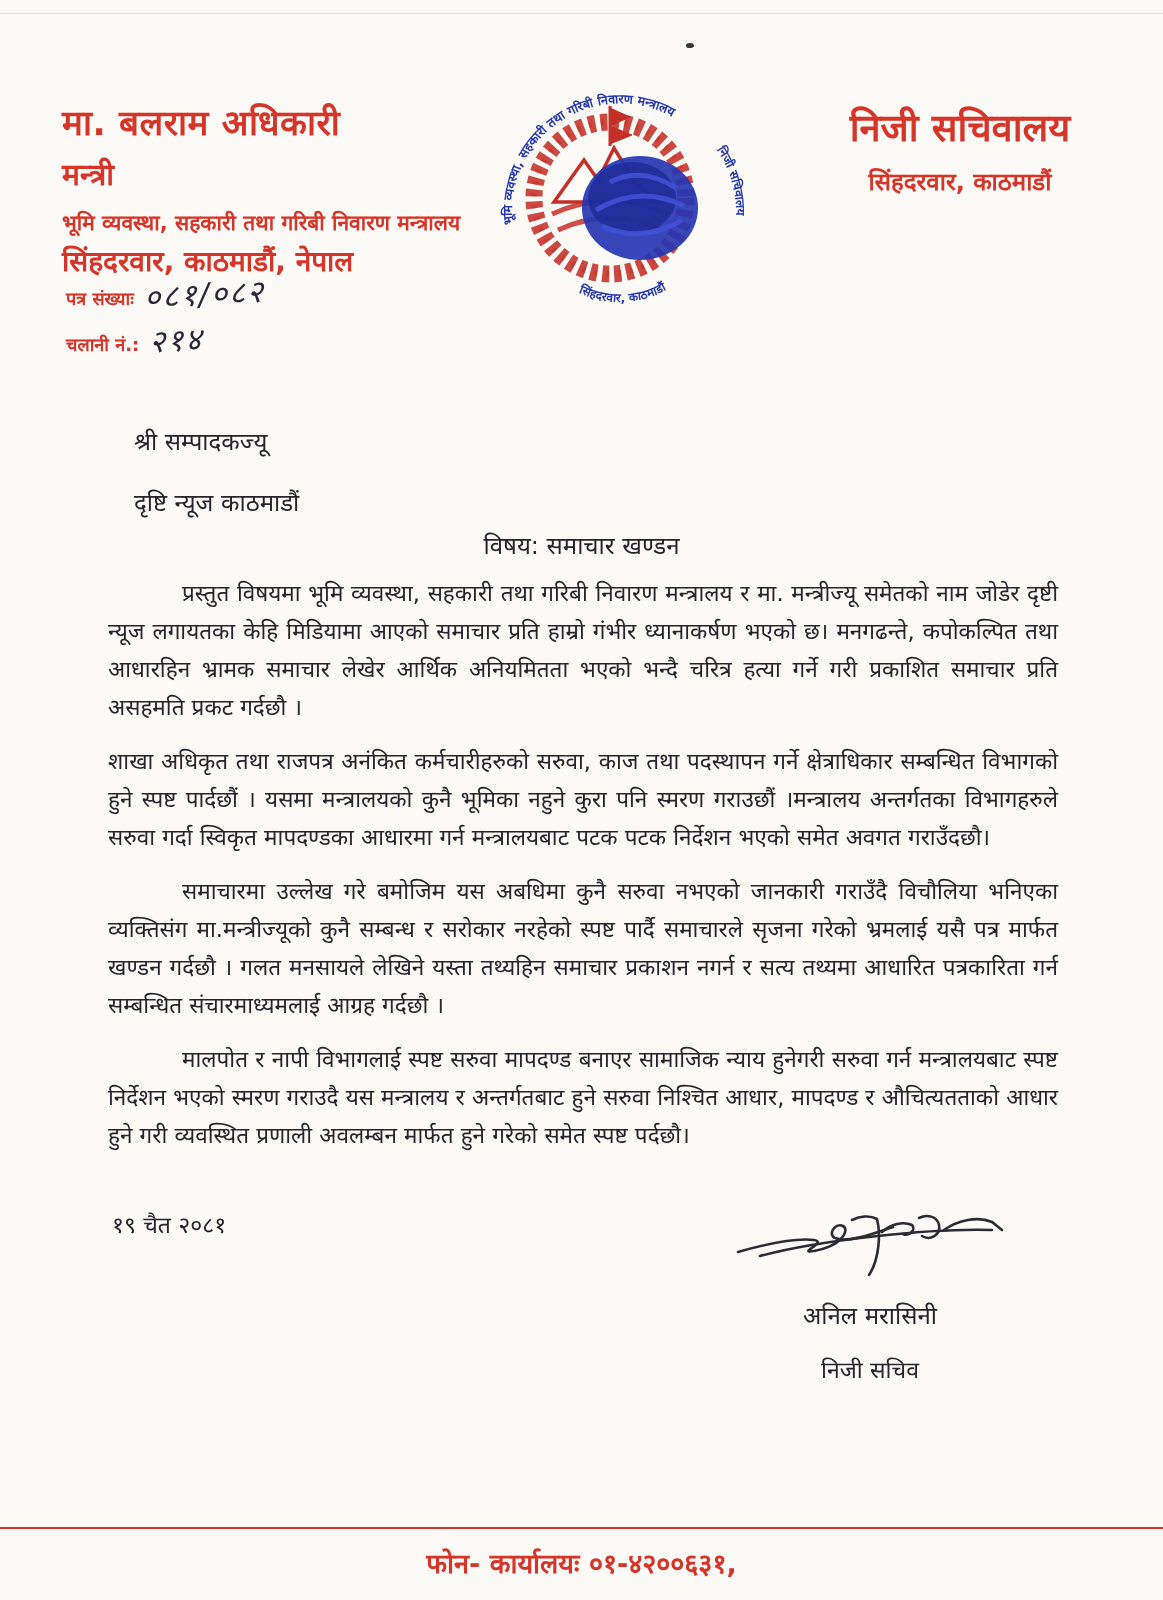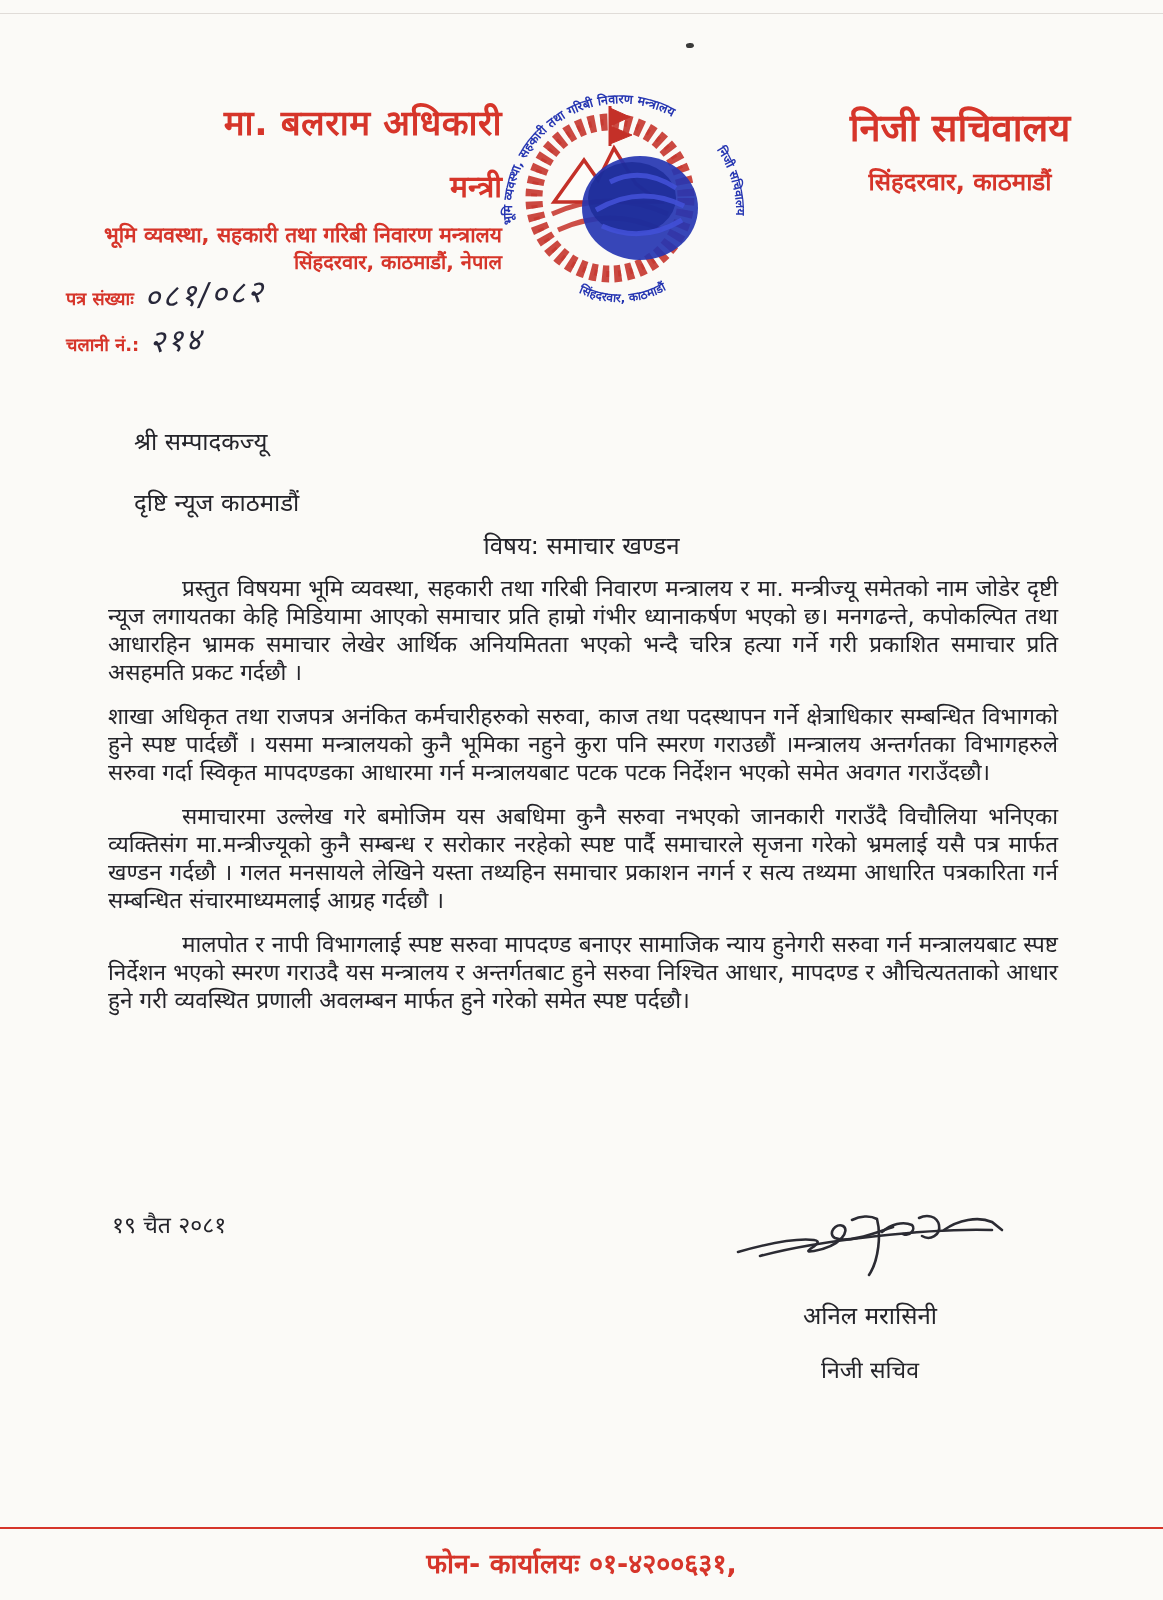--- a/index.html
+++ b/index.html
@@ -17,26 +17,26 @@
     position: absolute; top: 13px; left: 0; width: 100%; height: 1px;
     background: #d9d5cf; opacity: .8;
   }
   .speck {
     position: absolute; top: 43px; left: 686px; width: 8px; height: 5px;
     background: #3a3a3a; border-radius: 40% 60% 50% 50%; transform: rotate(-8deg);
   }
   
   .lh-left {
     position: absolute; top: 98px; left: 62px; width: 440px;
-    text-align: right; color: var(--red); font-weight: bold;
+    text-align: left; color: var(--red); font-weight: bold;
   }
   .lh-left .name  { font-size: 35px; letter-spacing: .5px; }
-  .lh-left .title { font-size: 30px; margin-top: 20px; }
+  .lh-left .title { font-size: 30px; margin-top: 8px; }
   .lh-left .ministry { font-size: 21px; margin-top: 14px; }
-  .lh-left .address  { font-size: 20px; }
+  .lh-left .address  { font-size: 28px; margin-top: 5px; }
   .lh-right {
     position: absolute; top: 100px; left: 800px; width: 320px;
     text-align: center; color: var(--red); font-weight: bold;
   }
   .lh-right .office  { font-size: 38px; }
   .lh-right .address { font-size: 24px; margin-top: 12px; }
   
   .seal { position: absolute; top: 80px; left: 492px; width: 258px; height: 240px; }
   
   .ref { position: absolute; top: 272px; left: 66px; }
@@ -50,21 +50,21 @@
   
   .recipient { position: absolute; top: 424px; left: 134px; font-size: 24px; }
   .recipient .line { margin-bottom: 28px; }
   .subject {
     position: absolute; top: 528px; left: 0; width: 100%;
     text-align: center; font-size: 24px;
   }
   
   .body-text {
     position: absolute; top: 574px; left: 108px; width: 950px;
-    font-size: 22.5px; line-height: 28px; text-align: justify;
+    font-size: 22.5px; line-height: 38px; text-align: justify;
   }
   .body-text p { margin: 0 0 16px 0; }
   .body-text p.indent { text-indent: 74px; }
   .date-line { position: absolute; top: 1208px; left: 112px; font-size: 23px; }
   
   .sig-block { position: absolute; top: 1200px; left: 720px; width: 300px; text-align: center; }
   .sig-scribble { width: 280px; height: 80px; }
   .sig-name { font-size: 24px; margin-top: 14px; }
   .sig-post { font-size: 23px; margin-top: 22px; }
   

